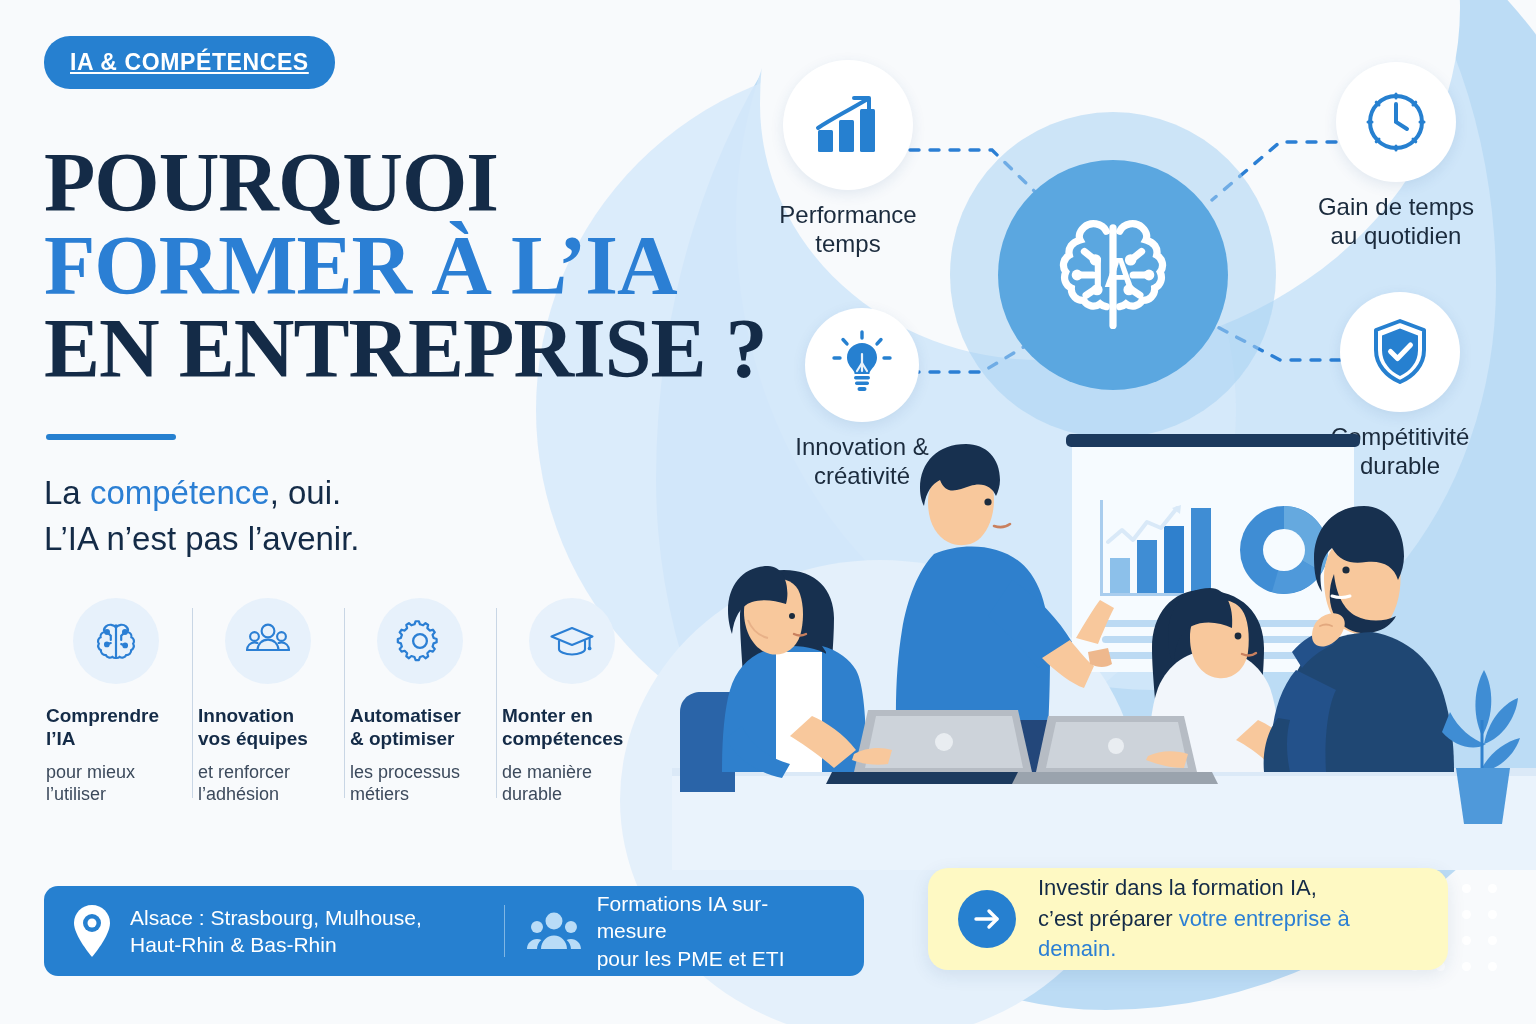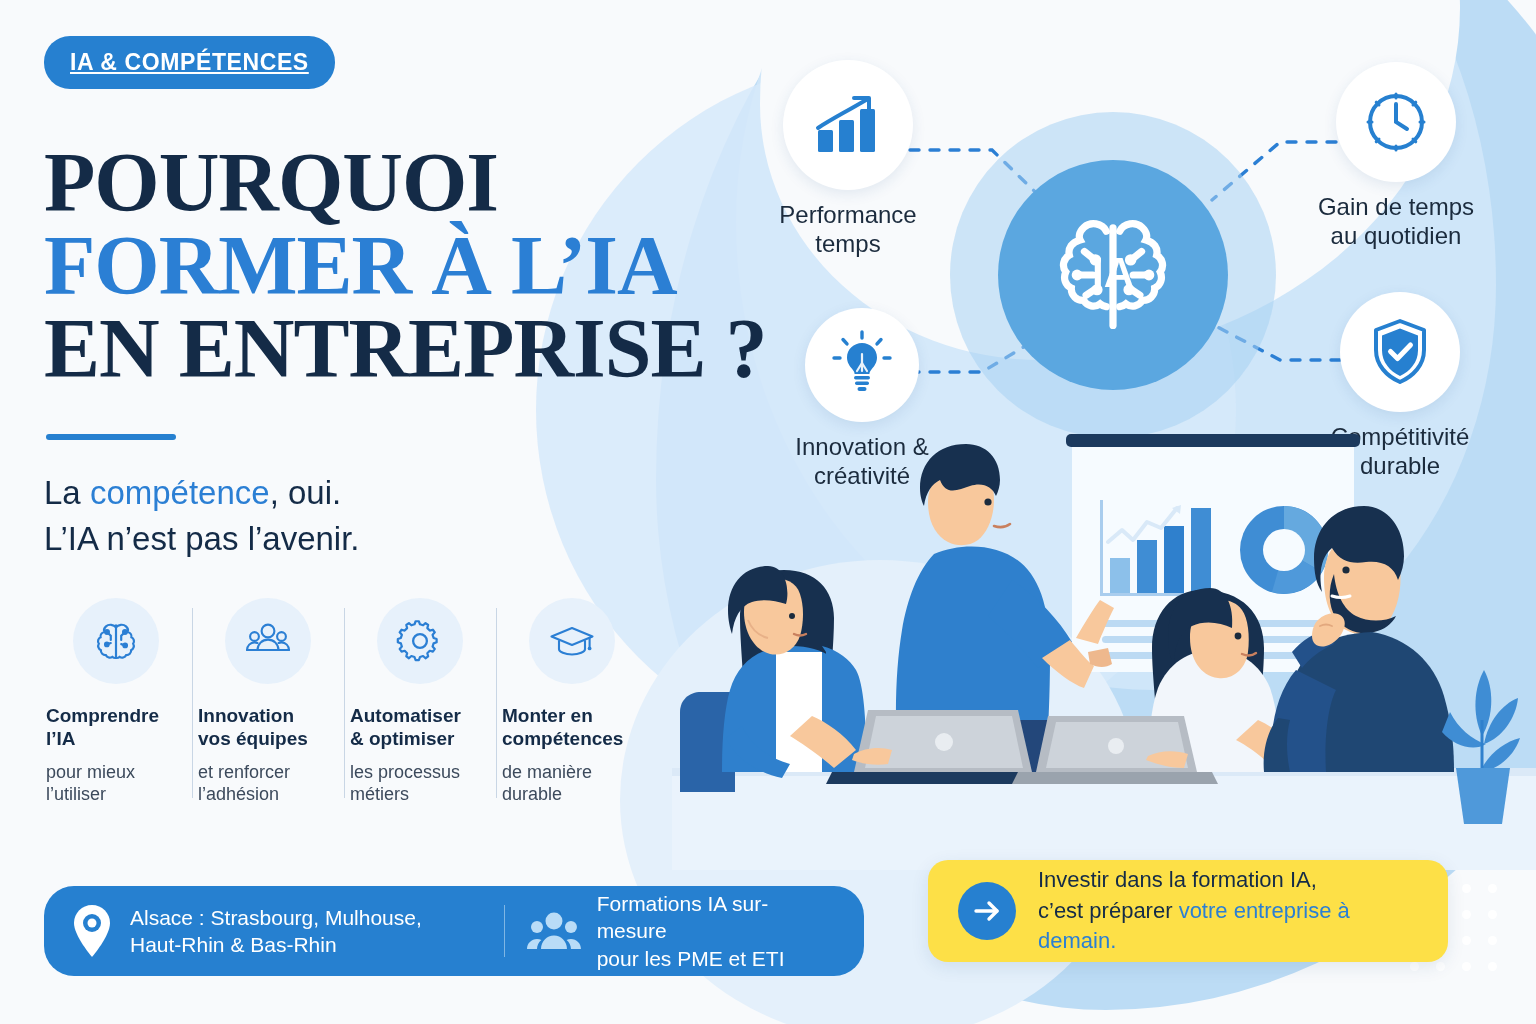--- a/index.html
+++ b/index.html
@@ -66,32 +66,32 @@
   .f-circle {
     width:86px; height:86px; border-radius:50%; background:#e7f1fb;
     margin:0 auto 20px; display:flex; align-items:center; justify-content:center;
   }
   .f-title { font-size:19px; font-weight:bold; color:#142b47; line-height:1.24; }
   .f-sub { font-size:18px; color:#3c4a5c; line-height:1.26; margin-top:10px; }
 
   
   .infobar {
     position:absolute; left:44px; bottom:48px; width:820px; height:90px;
-    background:#2680d0; border-radius:30px; display:flex; align-items:center;
+    background:#2680d0; border-radius:14px; display:flex; align-items:center;
     padding:0 26px; color:#fff;
   }
   .infobar .seg { display:flex; align-items:center; gap:16px; }
   .infobar .seg-1 { width:430px; }
   .infobar .divider { width:1px; height:52px; background:#7fb6e4; margin:0 22px 0 4px; }
   .infobar .txt { font-size:21px; line-height:1.3; }
 
   
   .cta {
-    position:absolute; right:88px; bottom:62px; width:520px; height:102px;
-    background:#fde047; border-radius:20px; display:flex; align-items:center; gap:22px;
+    position:absolute; right:88px; bottom:54px; width:520px; height:102px;
+    background:#fef9c3; border-radius:20px; display:flex; align-items:center; gap:22px;
     padding:0 30px; box-shadow:0 5px 18px rgba(25,70,120,.10);
   }
   .cta-arrow {
     flex:0 0 auto; width:58px; height:58px; border-radius:50%; background:#2680d0;
     display:flex; align-items:center; justify-content:center;
   }
   .cta-txt { font-size:22px; line-height:1.38; color:#142b47; }
   .cta-txt .cta-blue { color:#2b7fd4; }
 
   

